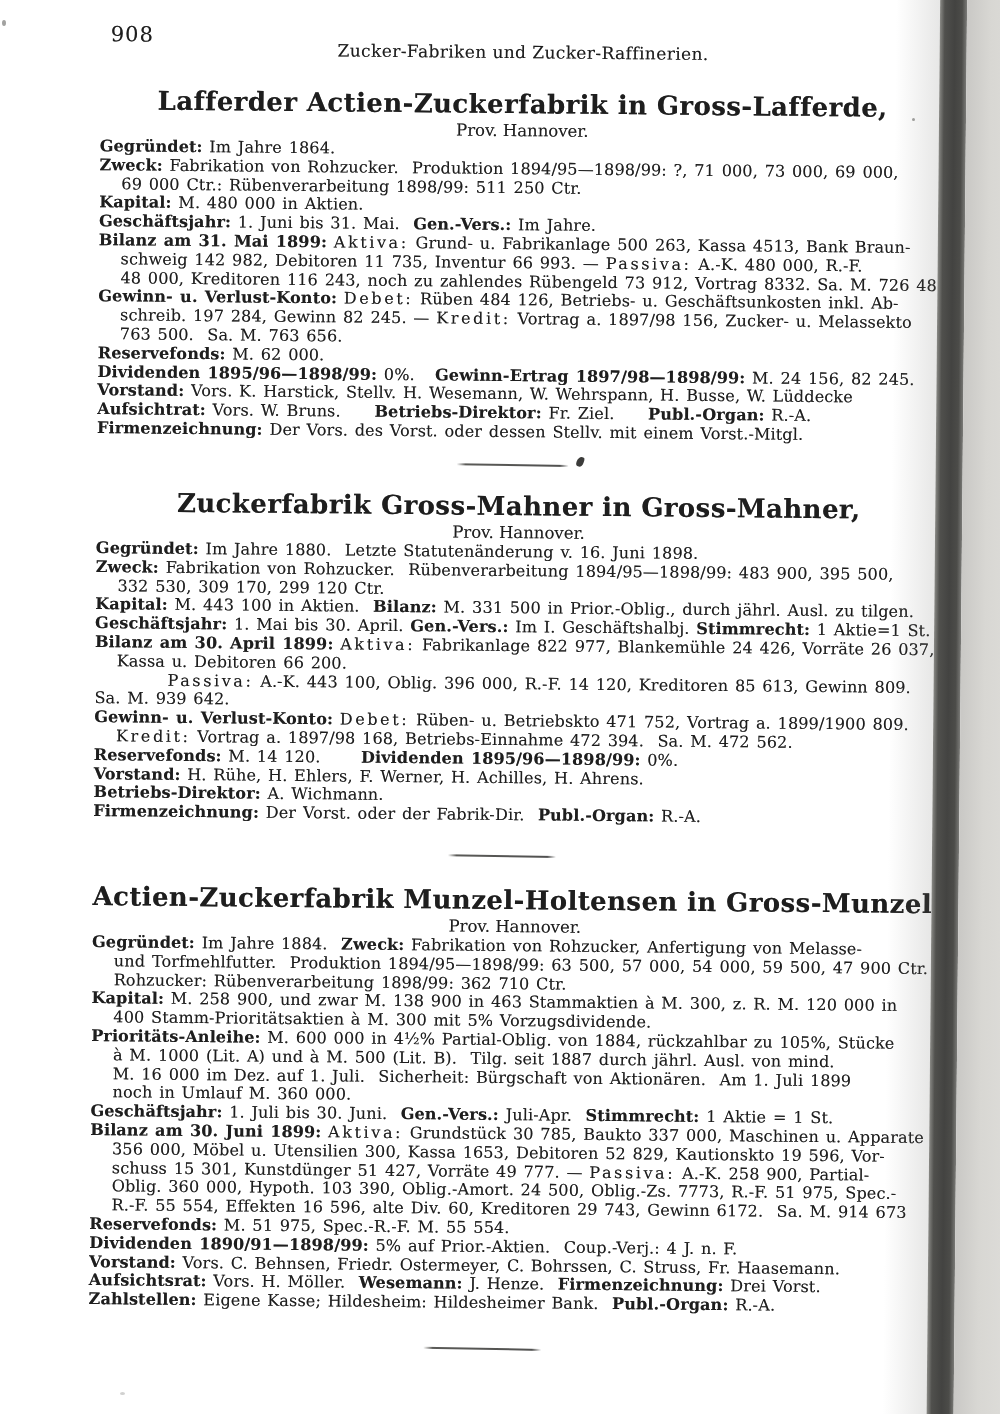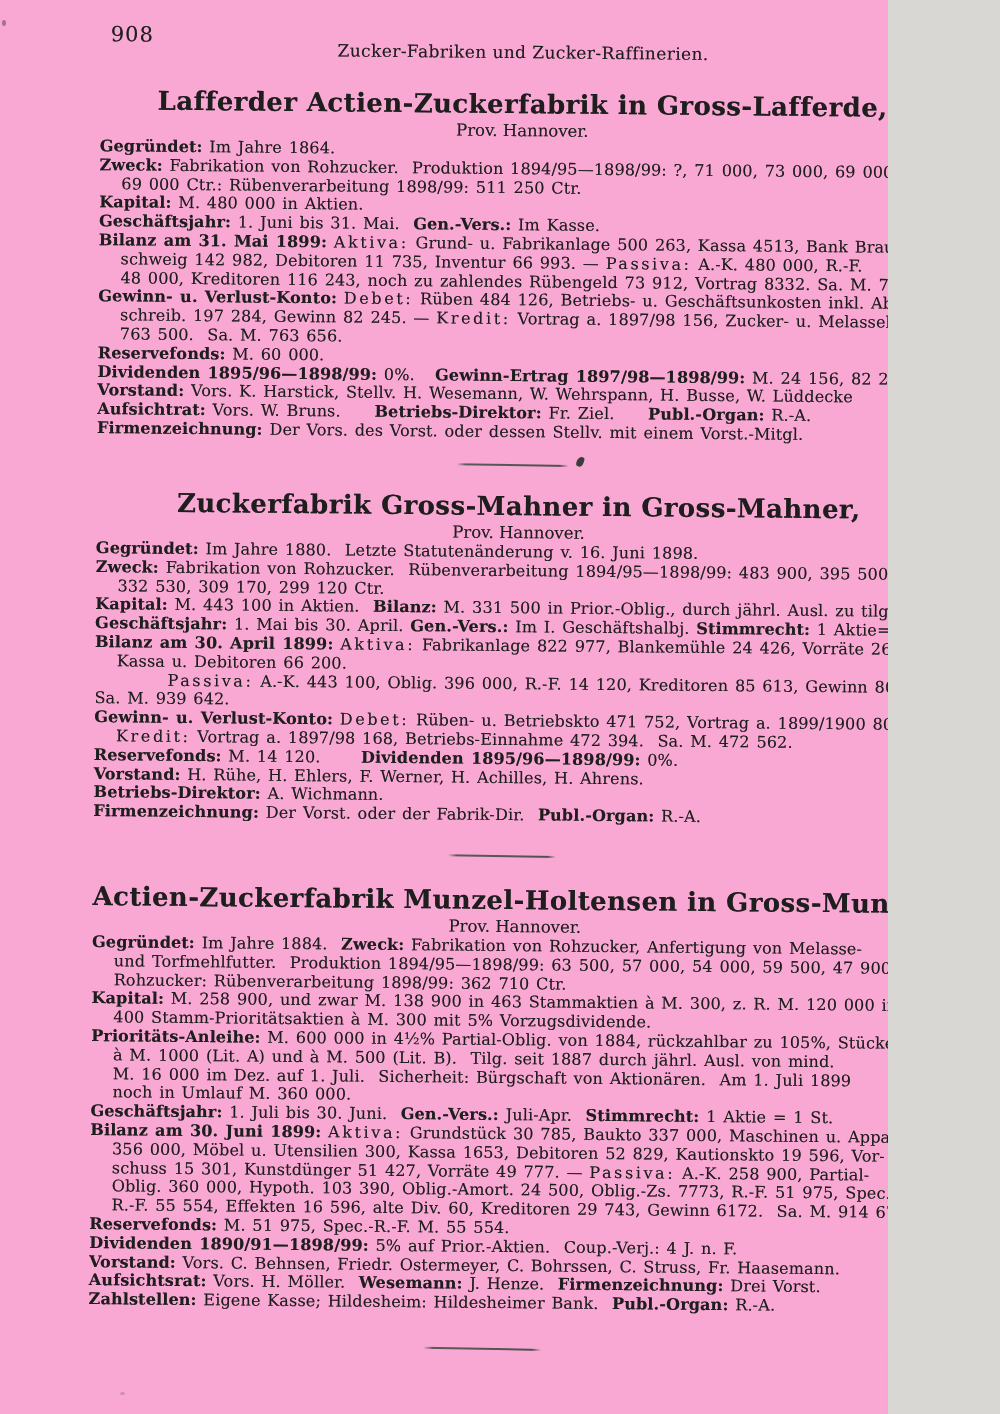--- a/index.html
+++ b/index.html
@@ -3,22 +3,22 @@
 <meta charset="utf-8">
 <style>
   html,body{margin:0;padding:0;}
   body{
     width:1000px;height:1414px;overflow:hidden;
     background:#d8d7d3;
     font-family:"DejaVu Serif", serif;
     color:#1e1e1e;
   }
   .page{
-    position:absolute;left:0;top:0;width:888px;height:1414px;
-    background:#f9a8d4;overflow:hidden;
+    position:absolute;left:0;top:0;width:1000px;height:1414px;
+    background:#ffffff;overflow:hidden;
   }
   
   .scan{
     position:absolute;left:0;top:0;width:1000px;height:1414px;
     transform:rotate(0.55deg);
     transform-origin:500px 640px;
   }
   .content{
     position:absolute;left:95px;top:0;width:845px;height:1414px;
   }
@@ -93,28 +93,28 @@
       <div class="pageno">908</div>
       <div class="running-header">Zucker-Fabriken und Zucker-Raffinerien.</div>
       <div>
           <section class="entry e0">
             <div class="entry-title">Lafferder Actien-Zuckerfabrik in Gross-Lafferde,</div>
             <div class="entry-subtitle">Prov. Hannover.</div>
             <div class="line ind-0"><span class="seg-b">Gegründet:</span><span class="seg-n"> Im Jahre 1864.</span></div>
             <div class="line ind-0"><span class="seg-b">Zweck:</span><span class="seg-n"> Fabrikation von Rohzucker.  Produktion 1894/95—1898/99: ?, 71 000, 73 000, 69 000,</span></div>
             <div class="line ind-1"><span class="seg-n">69 000 Ctr.: Rübenverarbeitung 1898/99: 511 250 Ctr.</span></div>
             <div class="line ind-0"><span class="seg-b">Kapital:</span><span class="seg-n"> M. 480 000 in Aktien.</span></div>
-            <div class="line ind-0"><span class="seg-b">Geschäftsjahr:</span><span class="seg-n"> 1. Juni bis 31. Mai.  </span><span class="seg-b">Gen.-Vers.:</span><span class="seg-n"> Im Kasse.</span></div>
+            <div class="line ind-0"><span class="seg-b">Geschäftsjahr:</span><span class="seg-n"> 1. Juni bis 31. Mai.  </span><span class="seg-b">Gen.-Vers.:</span><span class="seg-n"> Im Jahre.</span></div>
             <div class="line ind-0"><span class="seg-b">Bilanz am 31. Mai 1899:</span><span class="seg-n"> </span><span class="seg-g">Aktiva:</span><span class="seg-n"> Grund- u. Fabrikanlage 500 263, Kassa 4513, Bank Braun-</span></div>
             <div class="line ind-1"><span class="seg-n">schweig 142 982, Debitoren 11 735, Inventur 66 993. — </span><span class="seg-g">Passiva:</span><span class="seg-n"> A.-K. 480 000, R.-F.</span></div>
             <div class="line ind-1"><span class="seg-n">48 000, Kreditoren 116 243, noch zu zahlendes Rübengeld 73 912, Vortrag 8332. Sa. M. 726 488</span></div>
             <div class="line ind-0"><span class="seg-b">Gewinn- u. Verlust-Konto:</span><span class="seg-n"> </span><span class="seg-g">Debet:</span><span class="seg-n"> Rüben 484 126, Betriebs- u. Geschäftsunkosten inkl. Ab-</span></div>
             <div class="line ind-1"><span class="seg-n">schreib. 197 284, Gewinn 82 245. — </span><span class="seg-g">Kredit:</span><span class="seg-n"> Vortrag a. 1897/98 156, Zucker- u. Melassekto</span></div>
             <div class="line ind-1"><span class="seg-n">763 500.  Sa. M. 763 656.</span></div>
-            <div class="line ind-0"><span class="seg-b">Reservefonds:</span><span class="seg-n"> M. 60 000.</span></div>
+            <div class="line ind-0"><span class="seg-b">Reservefonds:</span><span class="seg-n"> M. 62 000.</span></div>
             <div class="line ind-0"><span class="seg-b">Dividenden 1895/96—1898/99:</span><span class="seg-n"> 0%.   </span><span class="seg-b">Gewinn-Ertrag 1897/98—1898/99:</span><span class="seg-n"> M. 24 156, 82 245.</span></div>
             <div class="line ind-0"><span class="seg-b">Vorstand:</span><span class="seg-n"> Vors. K. Harstick, Stellv. H. Wesemann, W. Wehrspann, H. Busse, W. Lüddecke</span></div>
             <div class="line ind-0"><span class="seg-b">Aufsichtrat:</span><span class="seg-n"> Vors. W. Bruns.     </span><span class="seg-b">Betriebs-Direktor:</span><span class="seg-n"> Fr. Ziel.     </span><span class="seg-b">Publ.-Organ:</span><span class="seg-n"> R.-A.</span></div>
             <div class="line ind-0"><span class="seg-b">Firmenzeichnung:</span><span class="seg-n"> Der Vors. des Vorst. oder dessen Stellv. mit einem Vorst.-Mitgl.</span></div>
           </section>
           <section class="entry e1">
             <div class="entry-title">Zuckerfabrik Gross-Mahner in Gross-Mahner,</div>
             <div class="entry-subtitle">Prov. Hannover.</div>
             <div class="line ind-0"><span class="seg-b">Gegründet:</span><span class="seg-n"> Im Jahre 1880.  Letzte Statutenänderung v. 16. Juni 1898.</span></div>
             <div class="line ind-0"><span class="seg-b">Zweck:</span><span class="seg-n"> Fabrikation von Rohzucker.  Rübenverarbeitung 1894/95—1898/99: 483 900, 395 500,</span></div>

